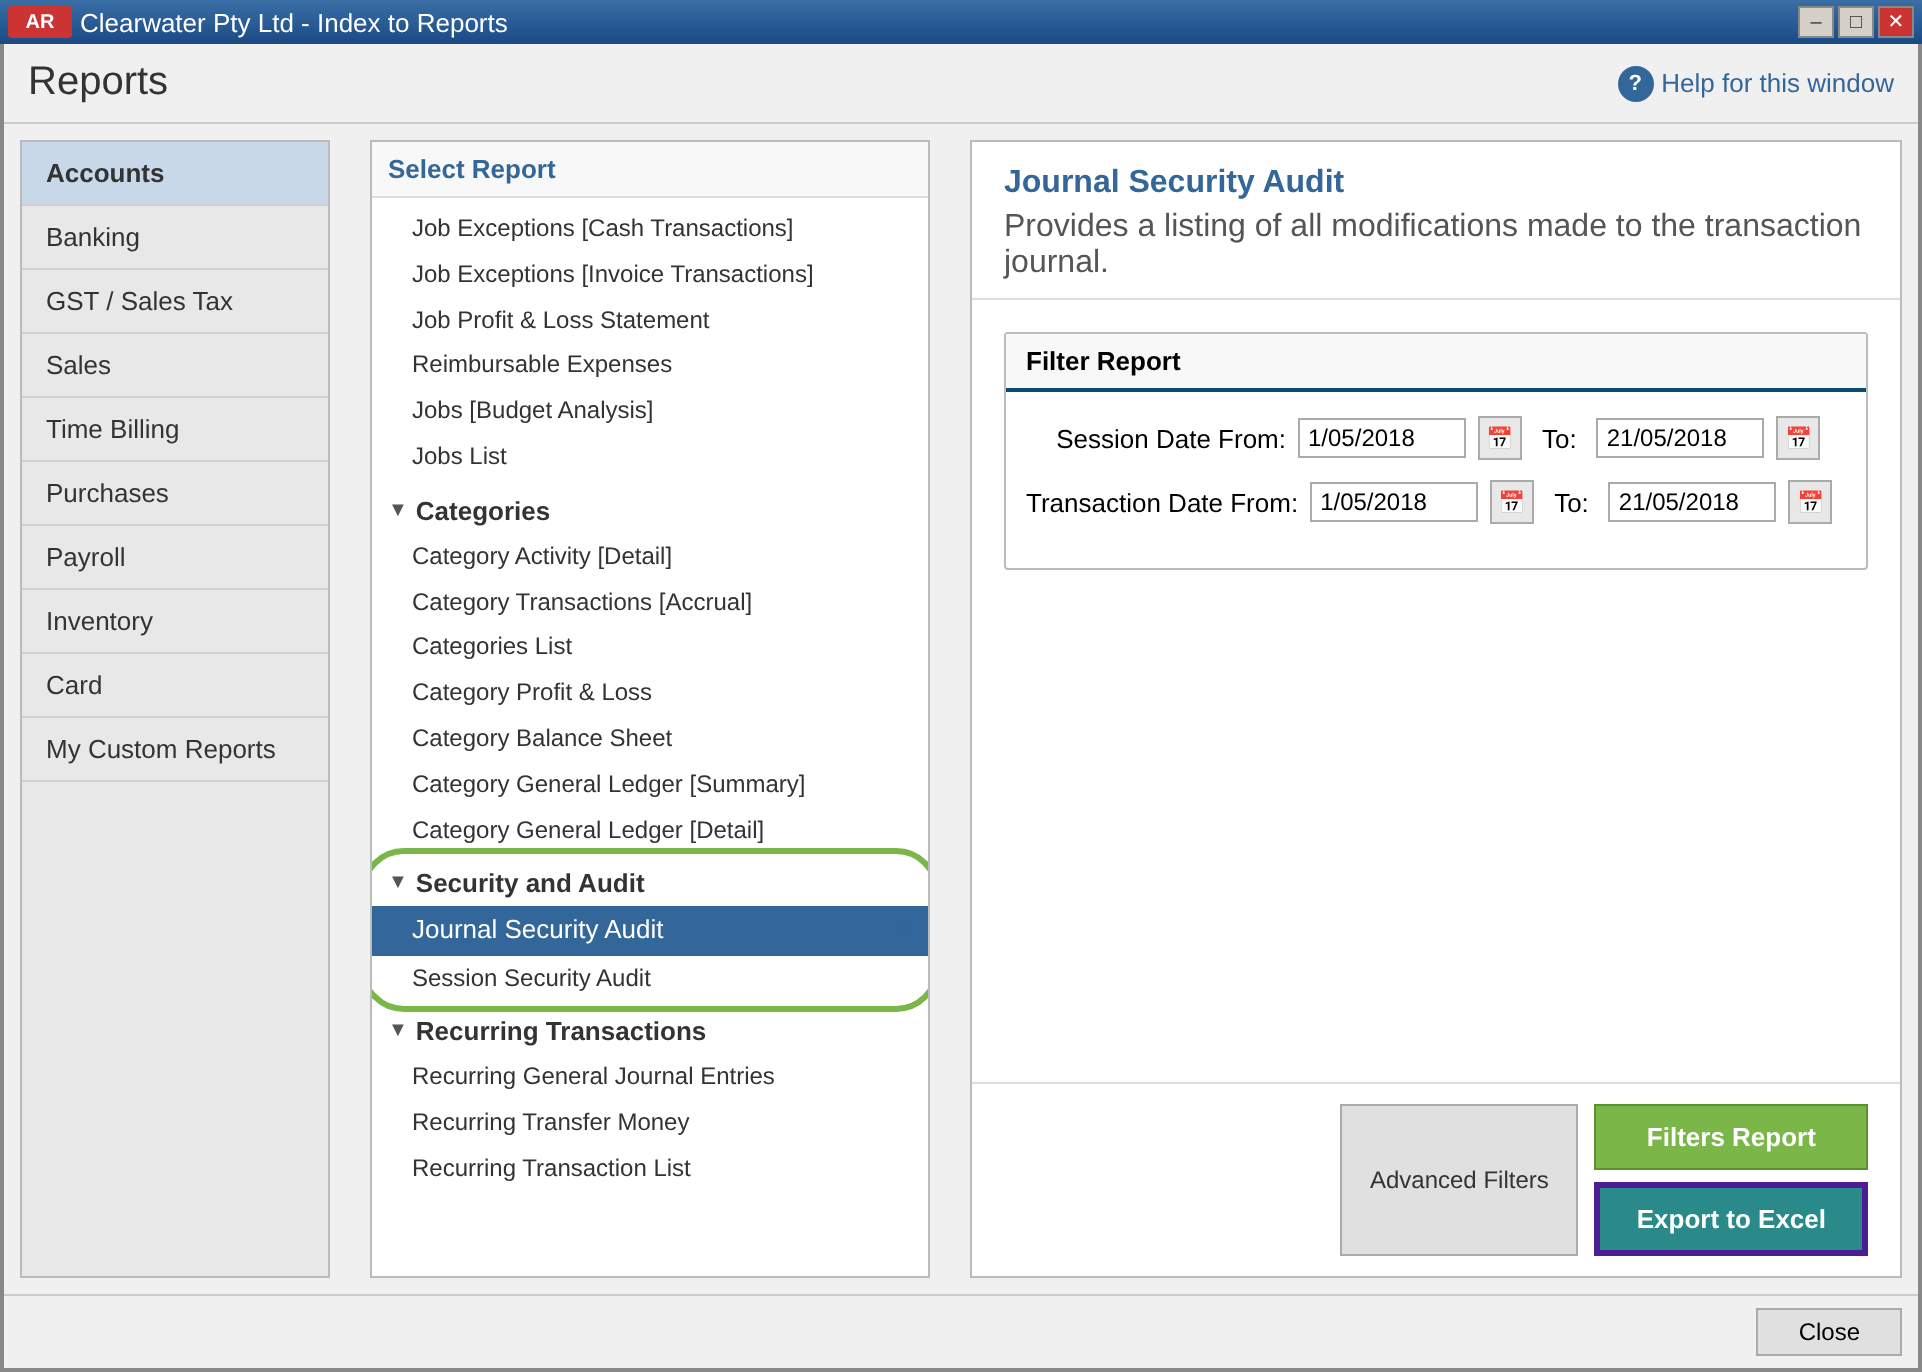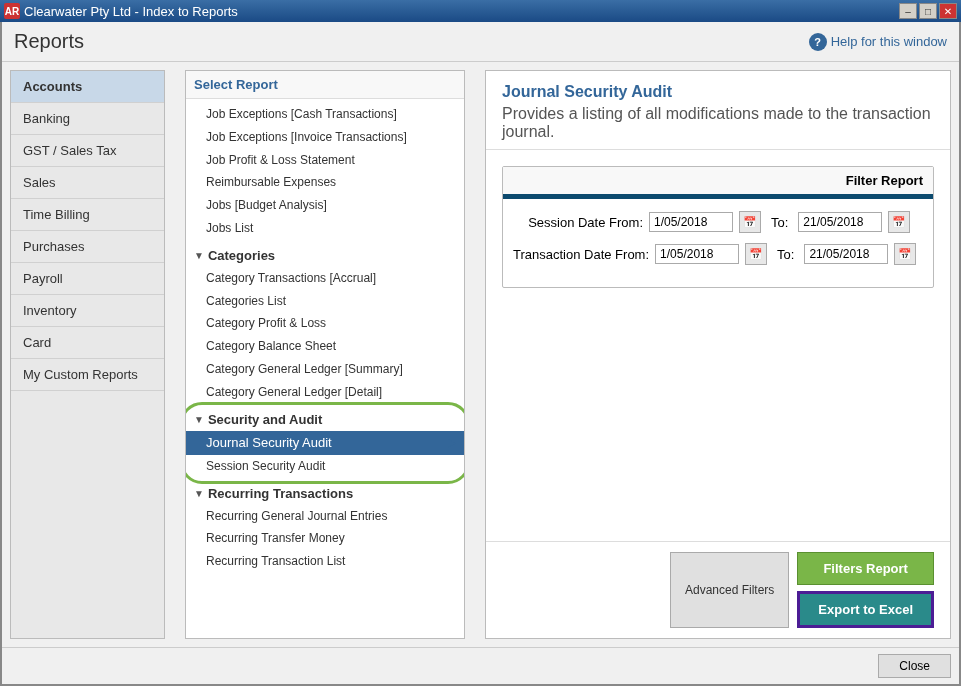--- a/index.html
+++ b/index.html
@@ -10,21 +10,21 @@
       height: 22px;
       display: flex;
       align-items: center;
       justify-content: space-between;
       padding: 0 4px;
       color: white;
       font-size: 12px;
     }
     .title-bar-left { display: flex; align-items: center; gap: 4px; }
     .title-bar-icon {
-      width: 16px; height: 16px;
+      width: 32px; height: 16px;
       background: #cc3333;
       border-radius: 2px;
       display: flex; align-items: center; justify-content: center;
       color: white; font-weight: bold; font-size: 10px;
     }
     .title-bar-buttons { display: flex; gap: 2px; }
     .tb-btn {
       width: 18px; height: 16px;
       background: #d4d0c8;
       border: 1px solid #888;
@@ -152,23 +152,22 @@
     .detail-desc { font-size: 16px; color: #555; margin-top: 4px; }
 
     .filter-section {
       margin: 16px;
       border: 1px solid #bbb;
       border-radius: 2px;
     }
     .filter-title {
       padding: 6px 10px;
       font-weight: bold;
-      border-bottom: 5px solid #0c4a6e;
+      border-bottom: 2px solid #0c4a6e;
       background: #f8f8f8;
-      text-align: right;
     }
     .filter-body { padding: 12px 10px; }
     .filter-row {
       display: flex;
       align-items: center;
       margin-bottom: 10px;
       gap: 6px;
       font-size: 12px;
     }
     .filter-label { min-width: 130px; text-align: right; }
@@ -288,20 +287,21 @@
         <div class="report-item">Job Exceptions [Invoice Transactions]</div>
         <div class="report-item">Job Profit &amp; Loss Statement</div>
         <div class="report-item">Reimbursable Expenses</div>
         <div class="report-item">Jobs [Budget Analysis]</div>
         <div class="report-item">Jobs List</div>
 
         <div class="section-header">
           <span class="section-arrow">▼</span>
           <span>Categories</span>
         </div>
+        <div class="report-item">Category Activity [Detail]</div>
         <div class="report-item">Category Transactions [Accrual]</div>
         <div class="report-item">Categories List</div>
         <div class="report-item">Category Profit &amp; Loss</div>
         <div class="report-item">Category Balance Sheet</div>
         <div class="report-item">Category General Ledger [Summary]</div>
         <div class="report-item">Category General Ledger [Detail]</div>
 
         <div style="position:relative; margin: 4px 0;">
           <div style="position:absolute; left:-6px; top:-6px; right:-6px; bottom:-6px; border:3px solid #7ab648; border-radius:22px; pointer-events:none; z-index:10;"></div>
           <div class="section-header">

